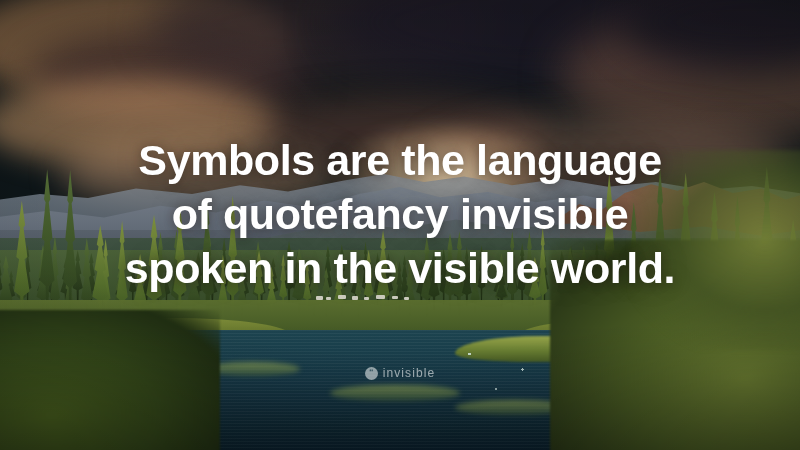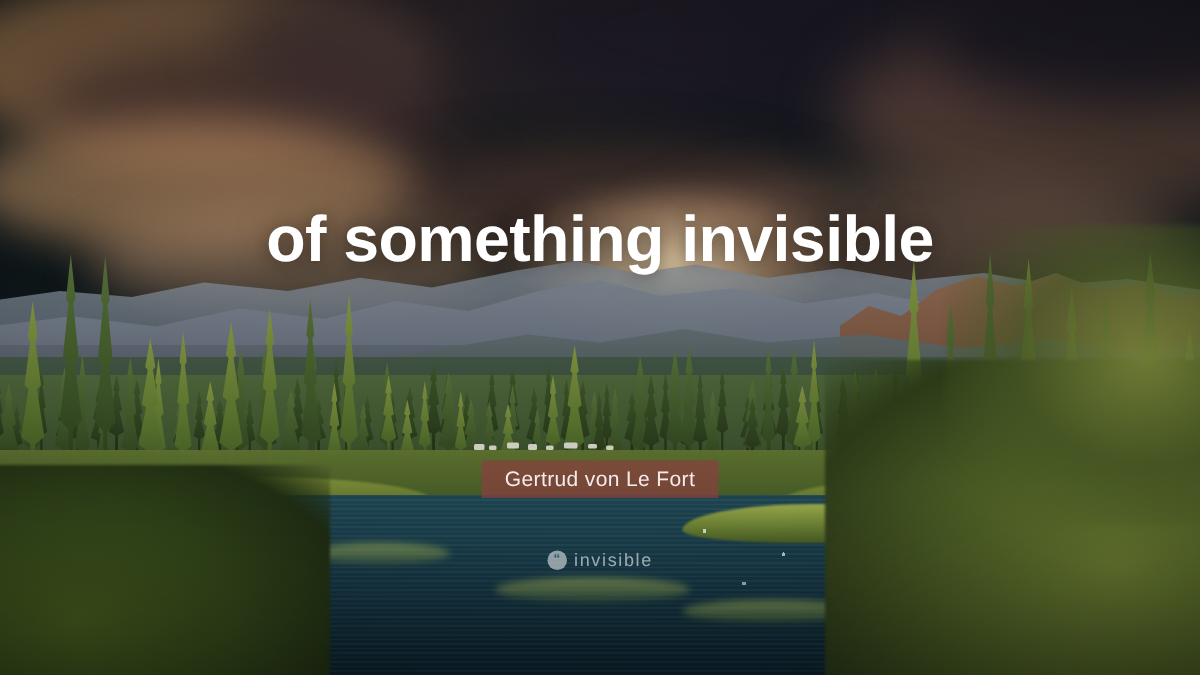--- a/index.html
+++ b/index.html
@@ -412,26 +412,25 @@
     <div class="weed-patch" style="left:455px;top:400px;width:120px;height:15px;"></div>
 
     <div class="fg-left"></div>
     <div class="fg-right"></div>
     <div class="fg-right2"></div>
 
     <div class="grade"></div>
   </div>
 
   <div class="quote-block">
-    <div class="quote-line">of something invisible</div>
+    <div class="quote-line">Symbols are the language</div>
+    <div class="quote-line">of quotefancy invisible</div>
+    <div class="quote-line">spoken in the visible world.</div>
   </div>
 
-  <div class="author-wrap">
-    <span class="author-band">Gertrud von Le Fort</span>
-  </div>
 
   <div class="watermark">
     <span class="wm-badge">
       <span>“</span>
     </span>
     <span class="wm-text">invisible</span>
   </div>
 
 </div>
 

